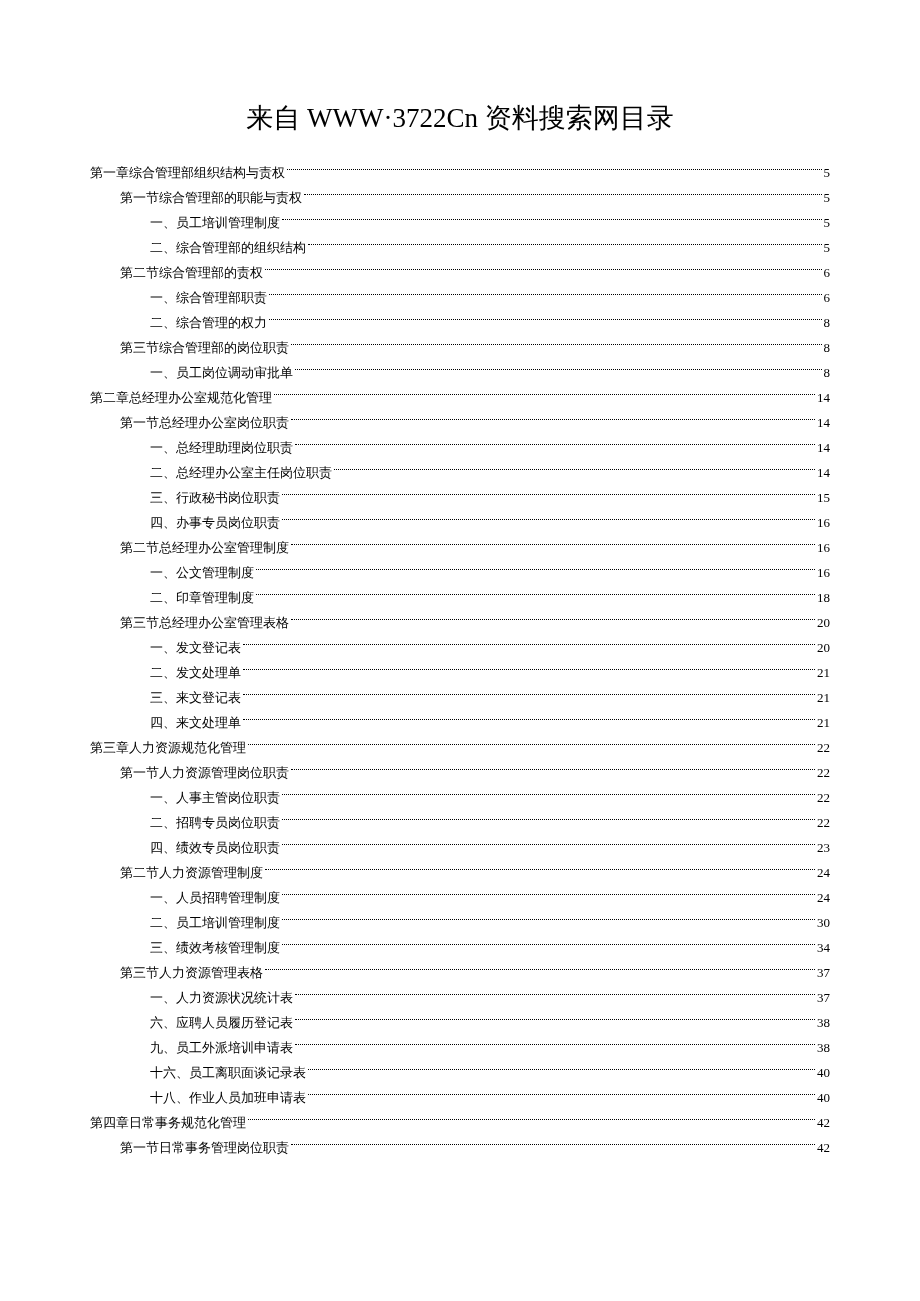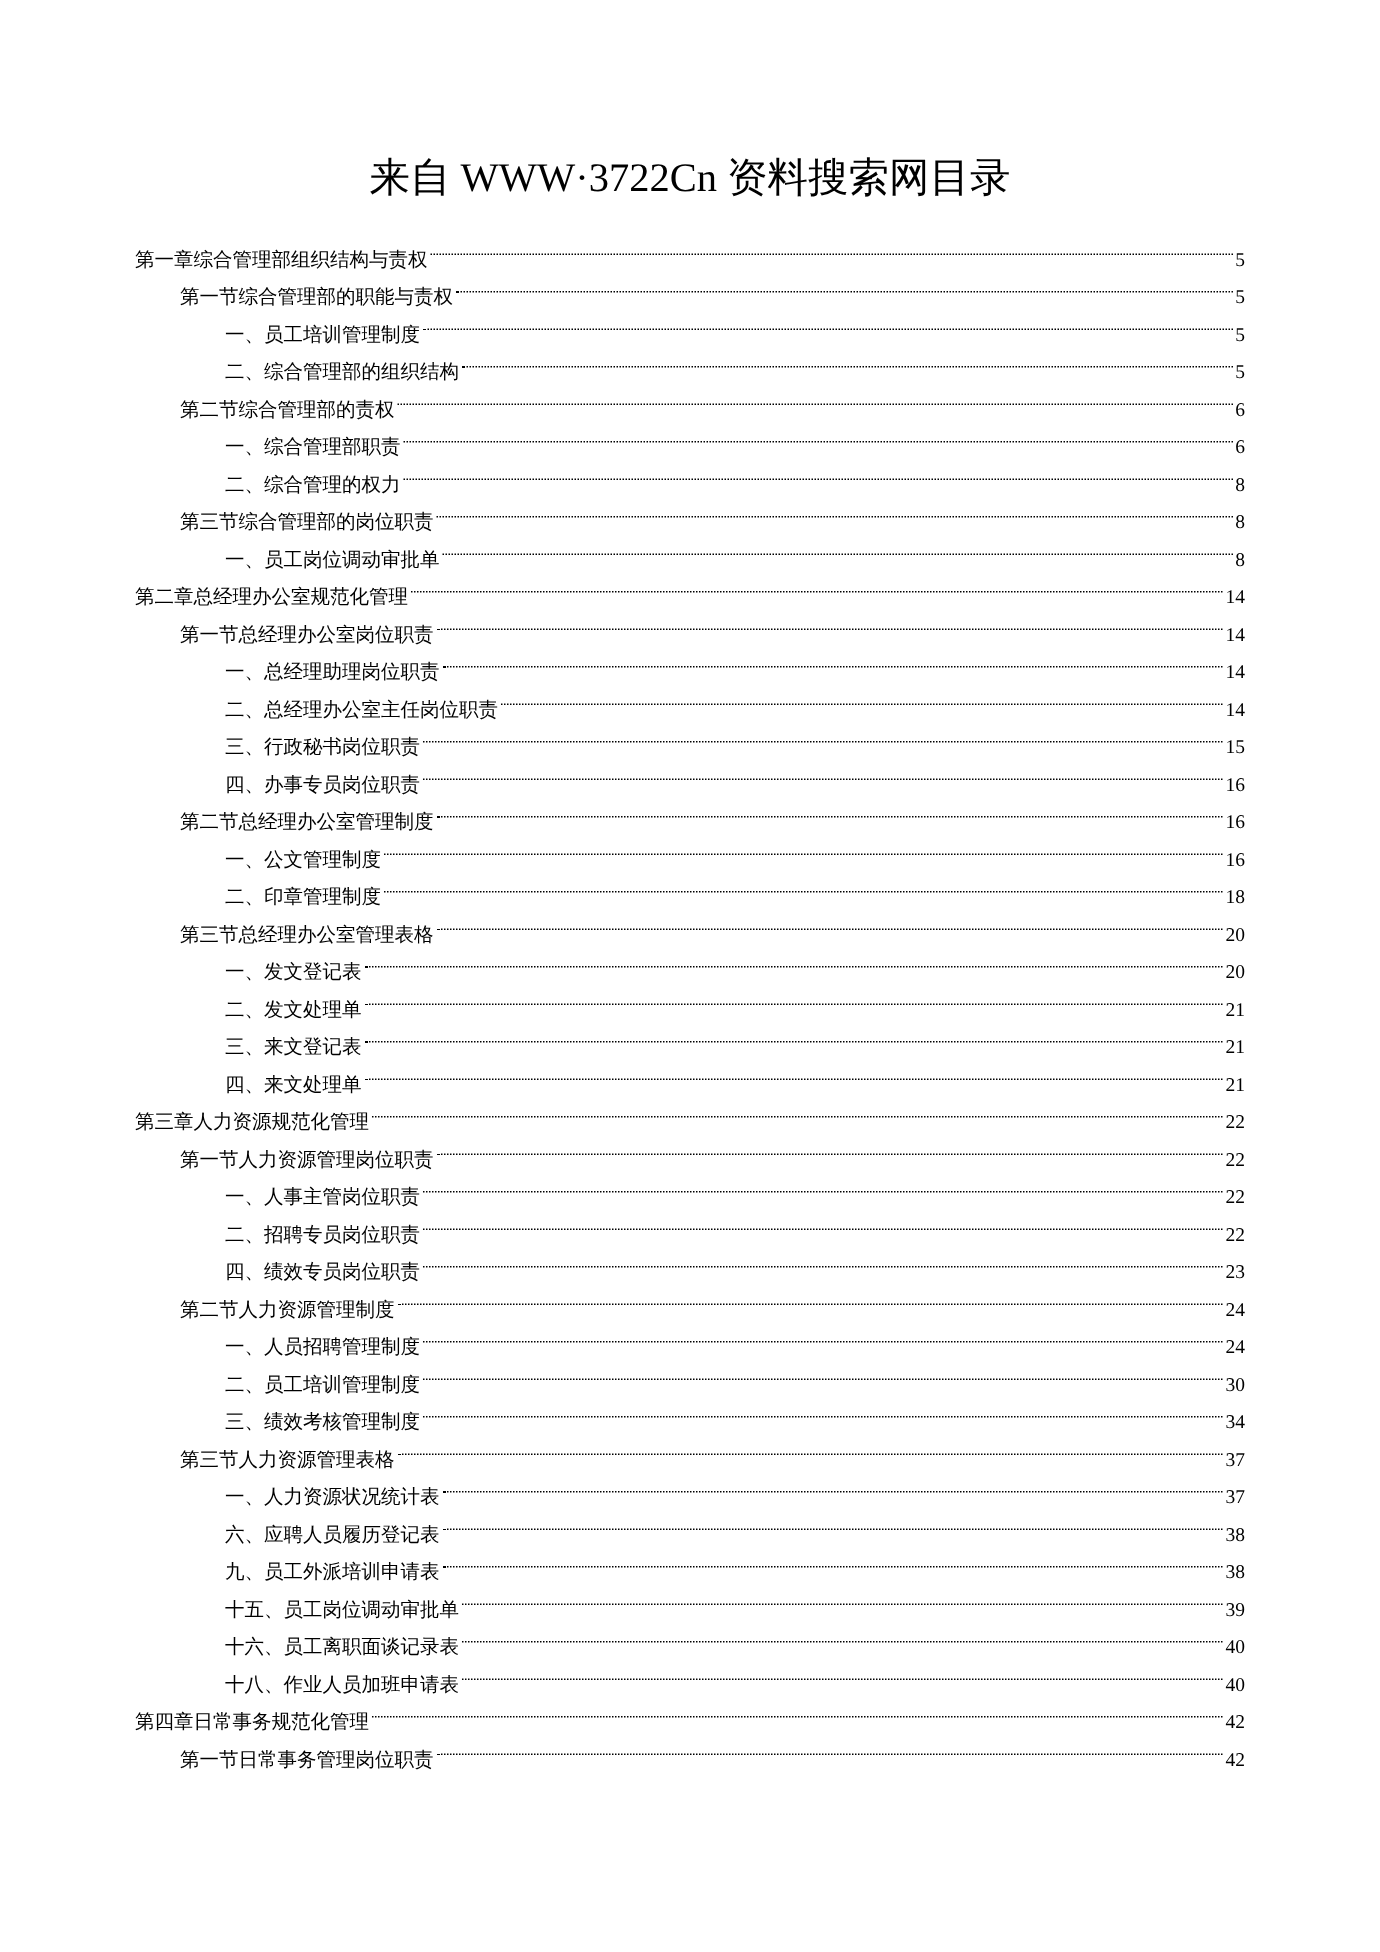--- a/index.html
+++ b/index.html
@@ -236,25 +236,20 @@
       <span class="toc-label">六、应聘人员履历登记表</span>
       <span class="toc-dots"></span>
       <span class="toc-page">38</span>
     </div>
     <div class="toc-entry level-2">
       <span class="toc-label">九、员工外派培训申请表</span>
       <span class="toc-dots"></span>
       <span class="toc-page">38</span>
     </div>
     <div class="toc-entry level-2">
-      <span class="toc-label">十五、员工岗位调动审批单</span>
-      <span class="toc-dots"></span>
-      <span class="toc-page">39</span>
-    </div>
-    <div class="toc-entry level-2">
       <span class="toc-label">十六、员工离职面谈记录表</span>
       <span class="toc-dots"></span>
       <span class="toc-page">40</span>
     </div>
     <div class="toc-entry level-2">
       <span class="toc-label">十八、作业人员加班申请表</span>
       <span class="toc-dots"></span>
       <span class="toc-page">40</span>
     </div>
     <div class="toc-entry level-0">

